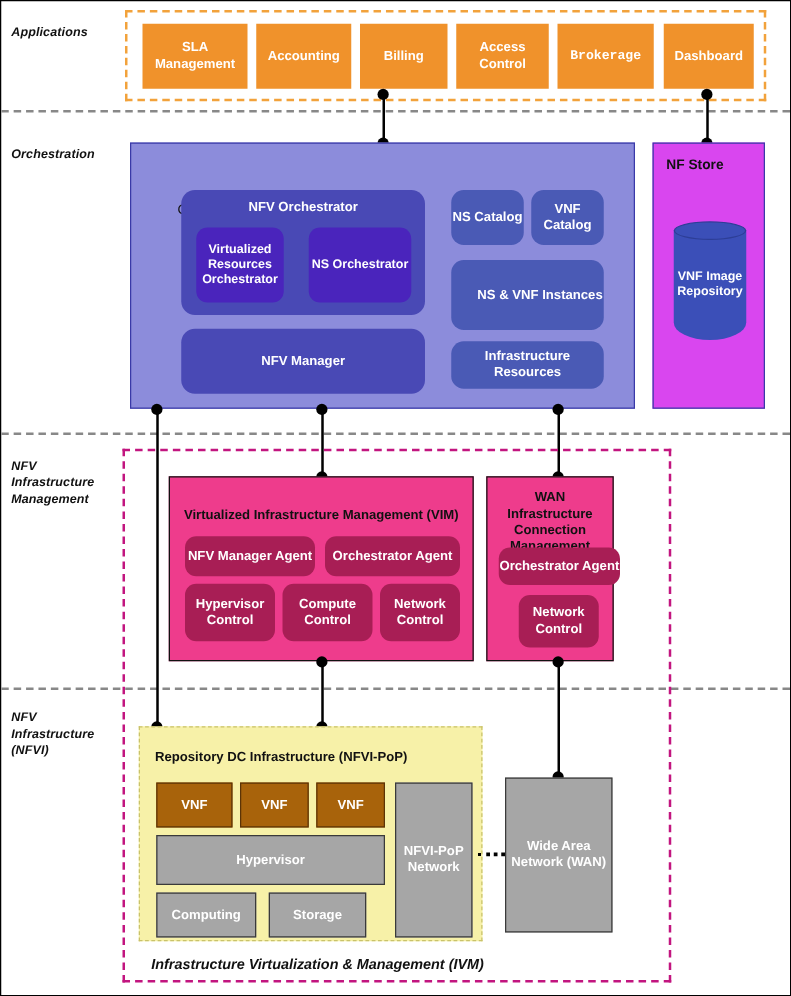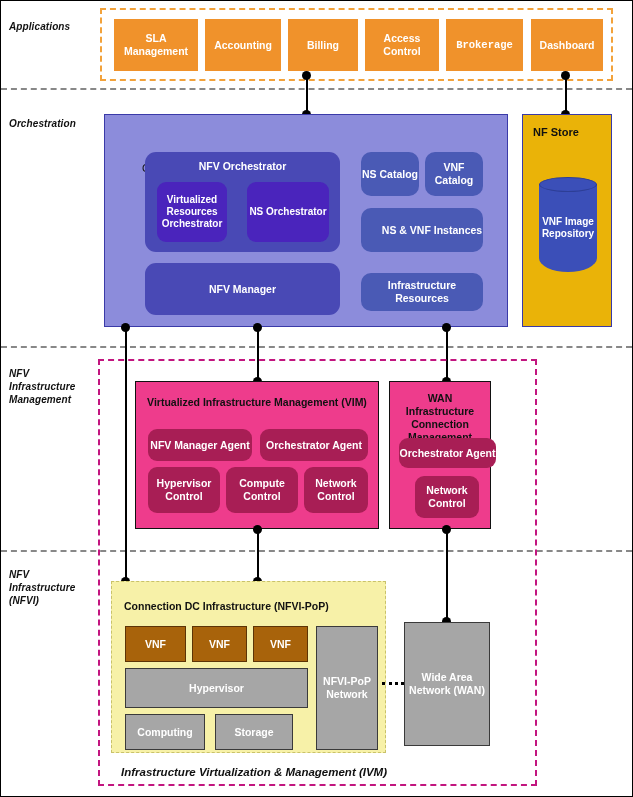--- a/index.html
+++ b/index.html
@@ -93,21 +93,21 @@
   }
   
   .orch-flag {
     background: #4A5AB5;
     border-radius: 10px;
     font-size: 10.5px;
   }
 
   
   .nfstore-outer {
-    background: #eab308;
+    background: #d946ef;
     border: 1.6px solid #3A3AA8;
   }
   .cyl {
     position: absolute;
     background: #3B4FB8;
     border-radius: 50% / 14%;
   }
   .cyl-top {
     position: absolute;
     left: 0; right: 0; top: -7px;
@@ -241,21 +241,21 @@
       <div class="abs" style="left:0; right:0; top:8px; text-align:center; color:#fff; font-weight:bold; font-size:10.5px;">NFV Orchestrator</div>
       <div class="box orch-inner" style="left:12px; top:30px; width:70px; height:60px;">Virtualized Resources Orchestrator</div>
       <div class="box orch-inner" style="left:102px; top:30px; width:82px; height:60px;">NS Orchestrator</div>
     </div>
 
     <div class="box orch-round" style="left:40px; top:148px; width:195px; height:52px;">NFV Manager</div>
 
     <div class="box orch-flag" style="left:256px; top:37px; width:58px; height:44px;">NS Catalog</div>
     <div class="box orch-flag" style="left:320px; top:37px; width:58px; height:44px;">VNF Catalog</div>
 
-    <div class="box orch-flag" style="left:256px; top:93px; width:122px; height:44px;padding-left:20px;">NS &amp; VNF Instances</div>
+    <div class="box orch-flag" style="left:256px; top:93px; width:122px; height:56px;padding-left:20px;">NS &amp; VNF Instances</div>
     <div class="box orch-flag" style="left:256px; top:158px; width:122px; height:38px;">Infrastructure Resources</div>
   </div>
 
   <div class="nfstore-outer abs" style="left:521px; top:113px; width:90px; height:213px;">
     <div class="abs" style="left:10px; top:11px; color:#111; font-weight:bold; font-size:11px;">NF Store</div>
 
     <div class="cyl abs" style="left:16px; top:69px; width:58px; height:88px; border-radius:0 0 50% 50% / 0 0 16% 16%;">
       <div class="cyl-top"></div>
       <div class="cyl-label">VNF Image Repository</div>
     </div>
@@ -269,21 +269,21 @@
   <div class="dot" style="left:252px; top:322px;"></div>
   <div class="dot" style="left:252px; top:376px;"></div>
 
   <div class="conn" style="left:445px; top:326px; height:54px;"></div>
   <div class="dot" style="left:441px; top:322px;"></div>
   <div class="dot" style="left:441px; top:376px;"></div>
 
   <div class="dash-magenta" style="left:97px; top:358px; width:439px; height:427px;"></div>
 
   <div class="pink-outer abs" style="left:134px; top:380px; width:244px; height:148px;">
-    <div class="pink-title" style="top:14px;">Virtualized Infrastructure Management (VIM)</div>
+    <div class="pink-title" style="top:24px;">Virtualized Infrastructure Management (VIM)</div>
 
     <div class="box pink-inner" style="left:12px; top:47px; width:104px; height:32px;">NFV Manager Agent</div>
     <div class="box pink-inner" style="left:124px; top:47px; width:108px; height:32px;">Orchestrator Agent</div>
 
     <div class="box pink-inner" style="left:12px; top:85px; width:72px; height:46px;">Hypervisor Control</div>
     <div class="box pink-inner" style="left:90px; top:85px; width:72px; height:46px;">Compute Control</div>
     <div class="box pink-inner" style="left:168px; top:85px; width:64px; height:46px;">Network Control</div>
   </div>
 
   <div class="pink-outer abs" style="left:388px; top:380px; width:102px; height:148px;">
@@ -295,21 +295,21 @@
 
   <div class="conn" style="left:256px; top:528px; height:52px;"></div>
   <div class="dot" style="left:252px; top:524px;"></div>
   <div class="dot" style="left:252px; top:576px;"></div>
 
   <div class="conn" style="left:445px; top:528px; height:92px;"></div>
   <div class="dot" style="left:441px; top:524px;"></div>
   <div class="dot" style="left:441px; top:616px;"></div>
 
   <div class="yellow-outer abs" style="left:110px; top:580px; width:275px; height:172px;">
-    <div class="yellow-title" style="left:12px; top:18px;">Connection DC Infrastructure (NFVI-PoP)</div>
+    <div class="yellow-title" style="left:12px; top:18px;">Repository DC Infrastructure (NFVI-PoP)</div>
 
     <div class="box vnf-box" style="left:13px; top:44px; width:61px; height:36px;">VNF</div>
     <div class="box vnf-box" style="left:80px; top:44px; width:55px; height:36px;">VNF</div>
     <div class="box vnf-box" style="left:141px; top:44px; width:55px; height:36px;">VNF</div>
 
     <div class="box grey-box" style="left:13px; top:86px; width:183px; height:40px;">Hypervisor</div>
 
     <div class="box grey-box" style="left:13px; top:132px; width:80px; height:36px;">Computing</div>
     <div class="box grey-box" style="left:103px; top:132px; width:78px; height:36px;">Storage</div>
 

